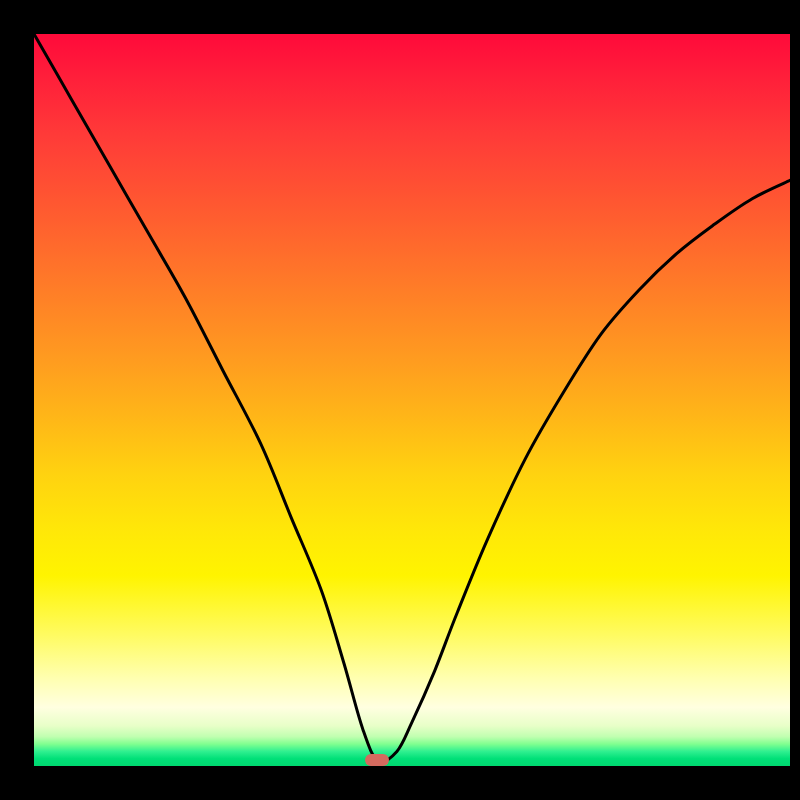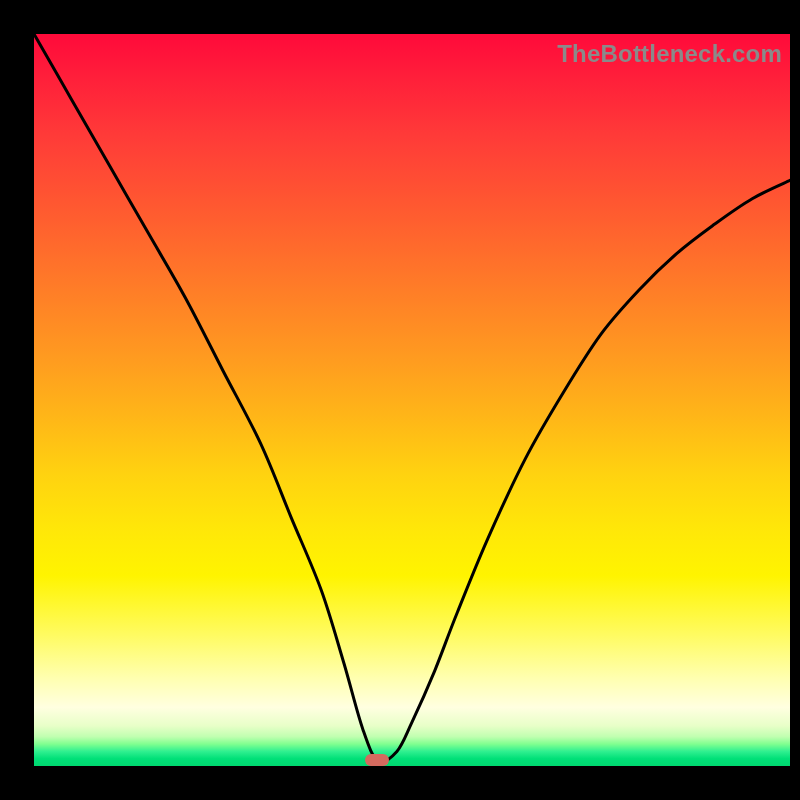--- a/index.html
+++ b/index.html
@@ -69,21 +69,20 @@
     background: #d46a5f;
   }
 </style>
 </head>
 <body>
 
 <div class="frame">
 
   <div class="plot-area">
 
-    <div class="watermark">TheBottleneck.com</div>
 
     <svg class="curve" viewBox="0 0 756 732" preserveAspectRatio="none">
       <path id="curve-path" fill="none" stroke="#000" stroke-width="3" stroke-linecap="round" stroke-linejoin="round" d="M 0.0 0.0 C 6.3 11.0, 25.2 43.9, 37.8 65.9 C 50.4 87.8, 63.0 109.8, 75.6 131.8 C 88.2 153.7, 100.8 175.7, 113.4 197.6 C 126.0 219.6, 138.6 240.3, 151.2 263.5 C 163.8 286.7, 176.4 312.3, 189.0 336.7 C 201.6 361.1, 215.5 385.5, 226.8 409.9 C 238.1 434.3, 247.0 458.7, 257.0 483.1 C 267.1 507.5, 278.5 531.9, 287.3 556.3 C 296.1 580.7, 303.0 606.3, 310.0 629.5 C 316.9 652.7, 323.2 679.2, 328.9 695.4 C 334.5 711.6, 338.3 723.2, 344.0 726.9 C 349.7 730.5, 357.2 723.8, 362.9 717.4 C 368.6 710.9, 371.7 701.5, 378.0 688.1 C 384.3 674.7, 393.1 655.1, 400.7 636.8 C 408.2 618.5, 414.5 600.2, 423.4 578.3 C 432.2 556.3, 442.3 530.7, 453.6 505.1 C 464.9 479.5, 478.8 449.0, 491.4 424.6 C 504.0 400.2, 516.6 379.4, 529.2 358.7 C 541.8 337.9, 554.4 317.2, 567.0 300.1 C 579.6 283.0, 592.2 269.6, 604.8 256.2 C 617.4 242.8, 630.0 230.6, 642.6 219.6 C 655.2 208.6, 667.8 199.5, 680.4 190.3 C 693.0 181.2, 705.6 172.0, 718.2 164.7 C 730.8 157.4, 749.7 149.4, 756.0 146.4"></path>
     </svg>
 
     <div class="marker" id="min-marker" style="left: 331.224px; top: 720.144px; background: rgb(212, 106, 95);"></div>
 
   </div>
 </div>
 

